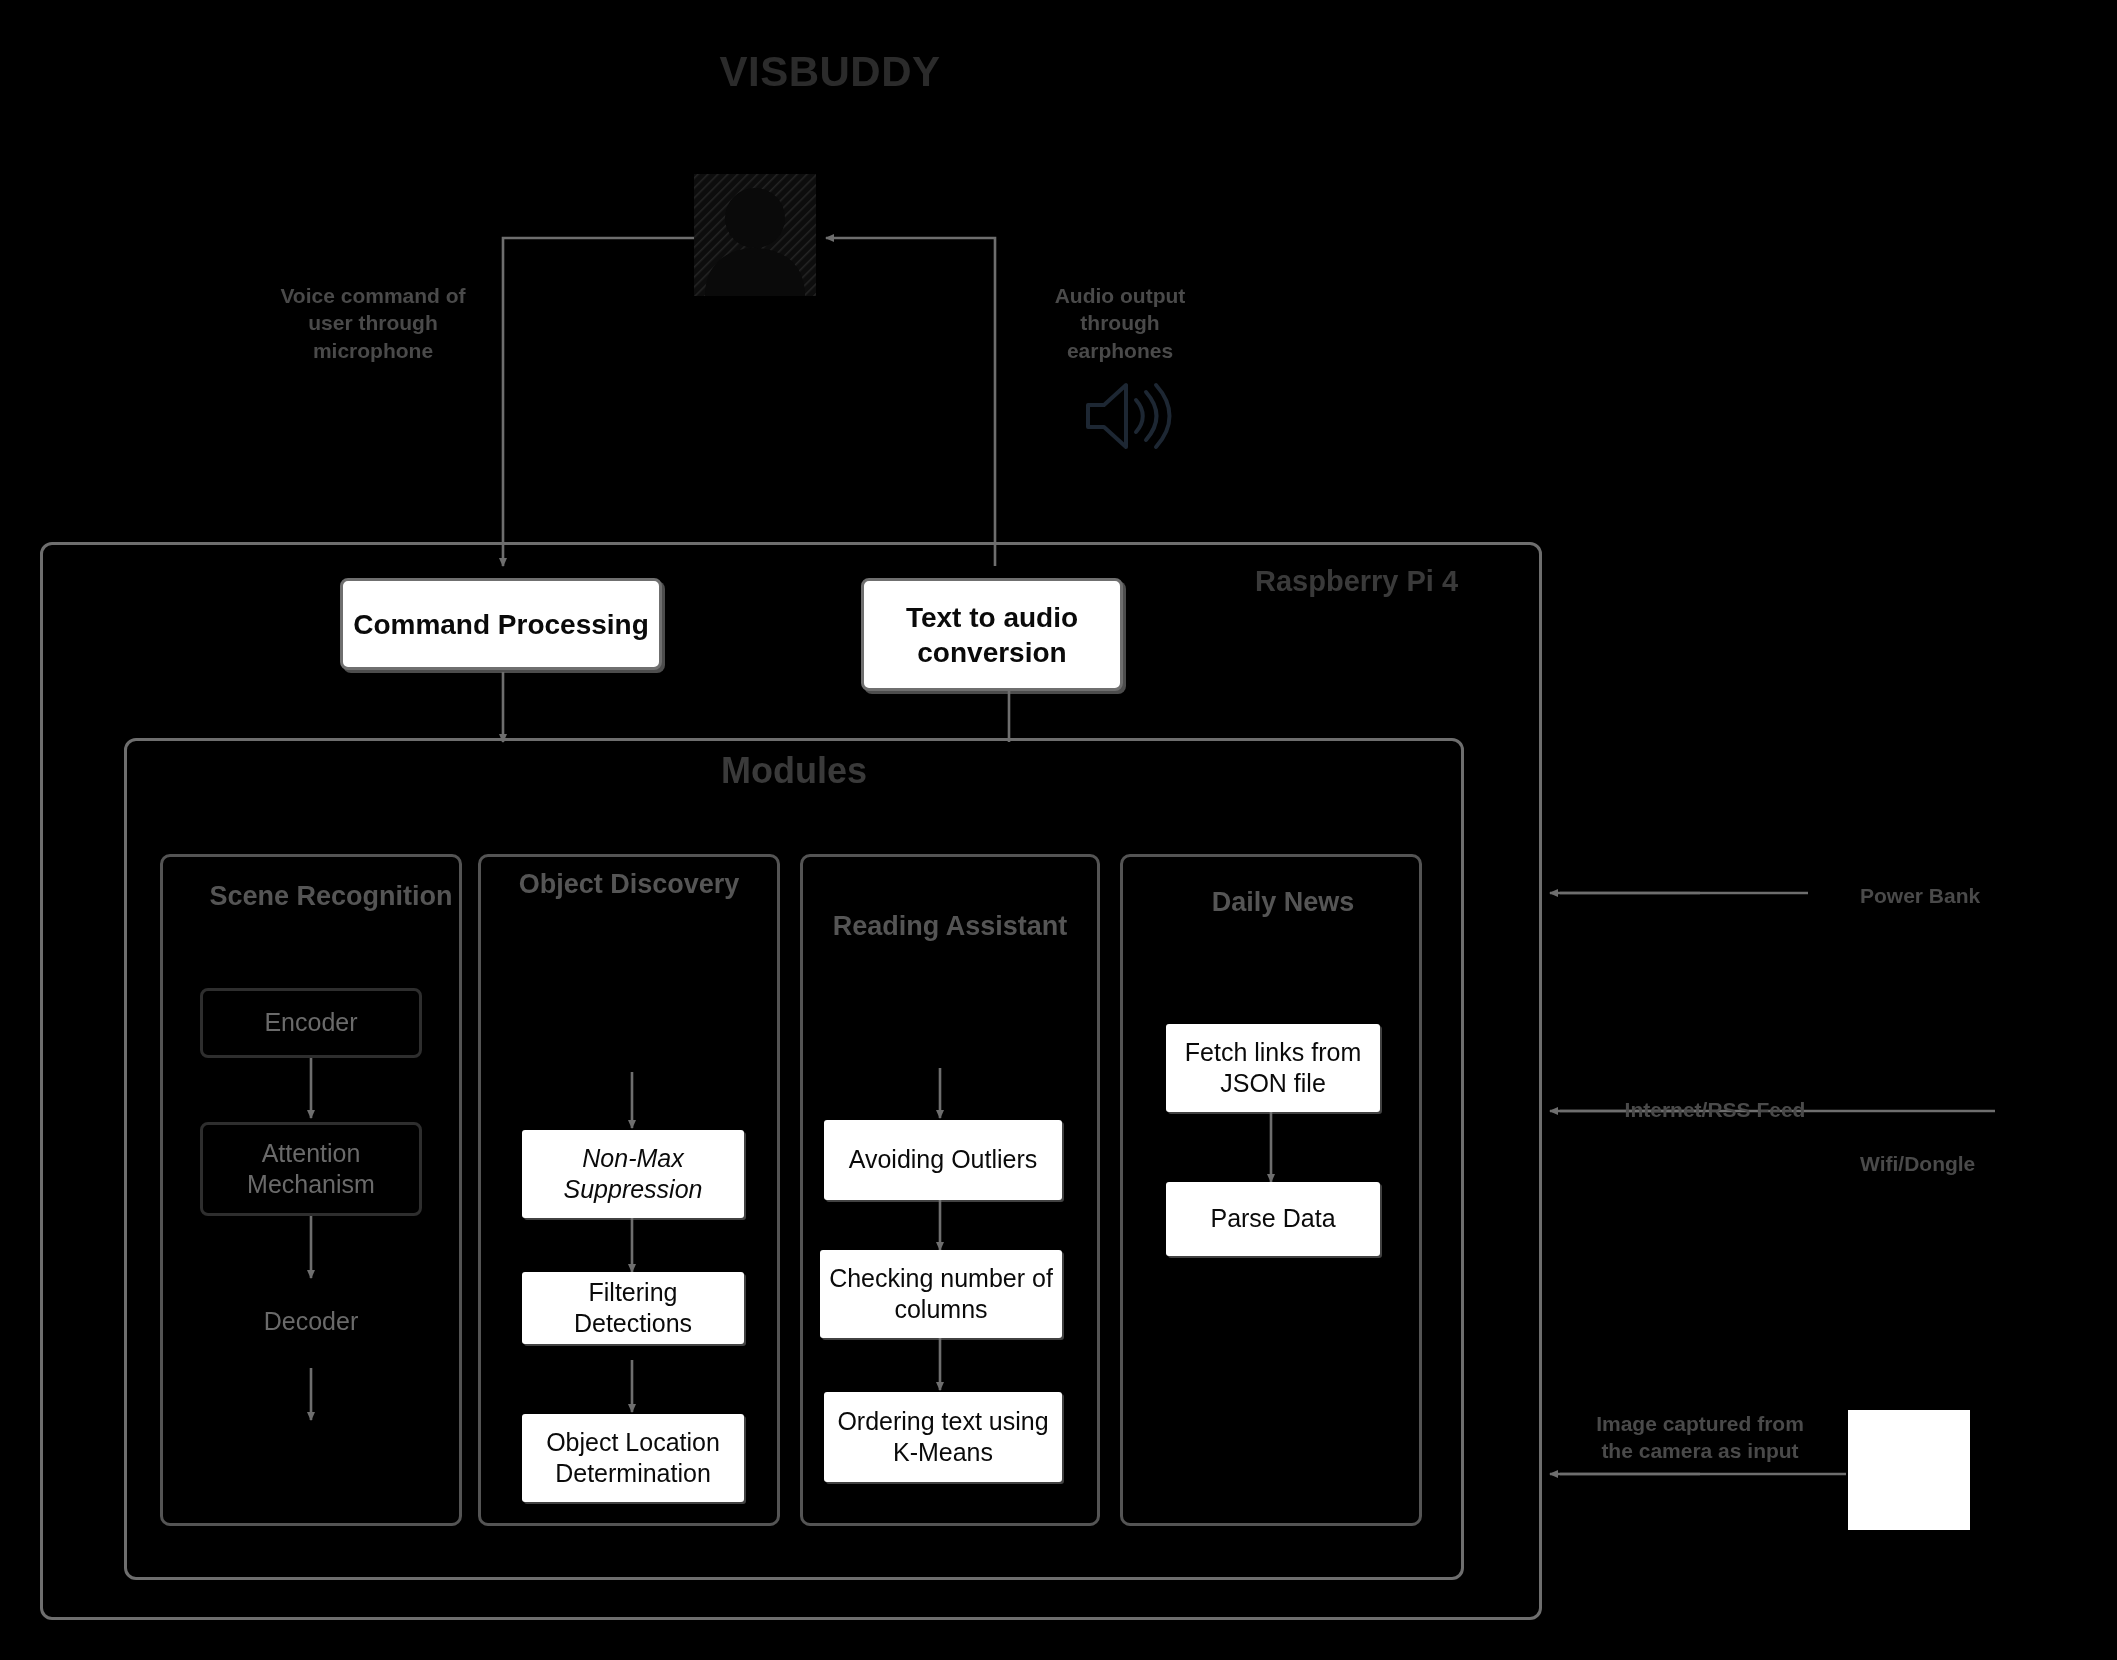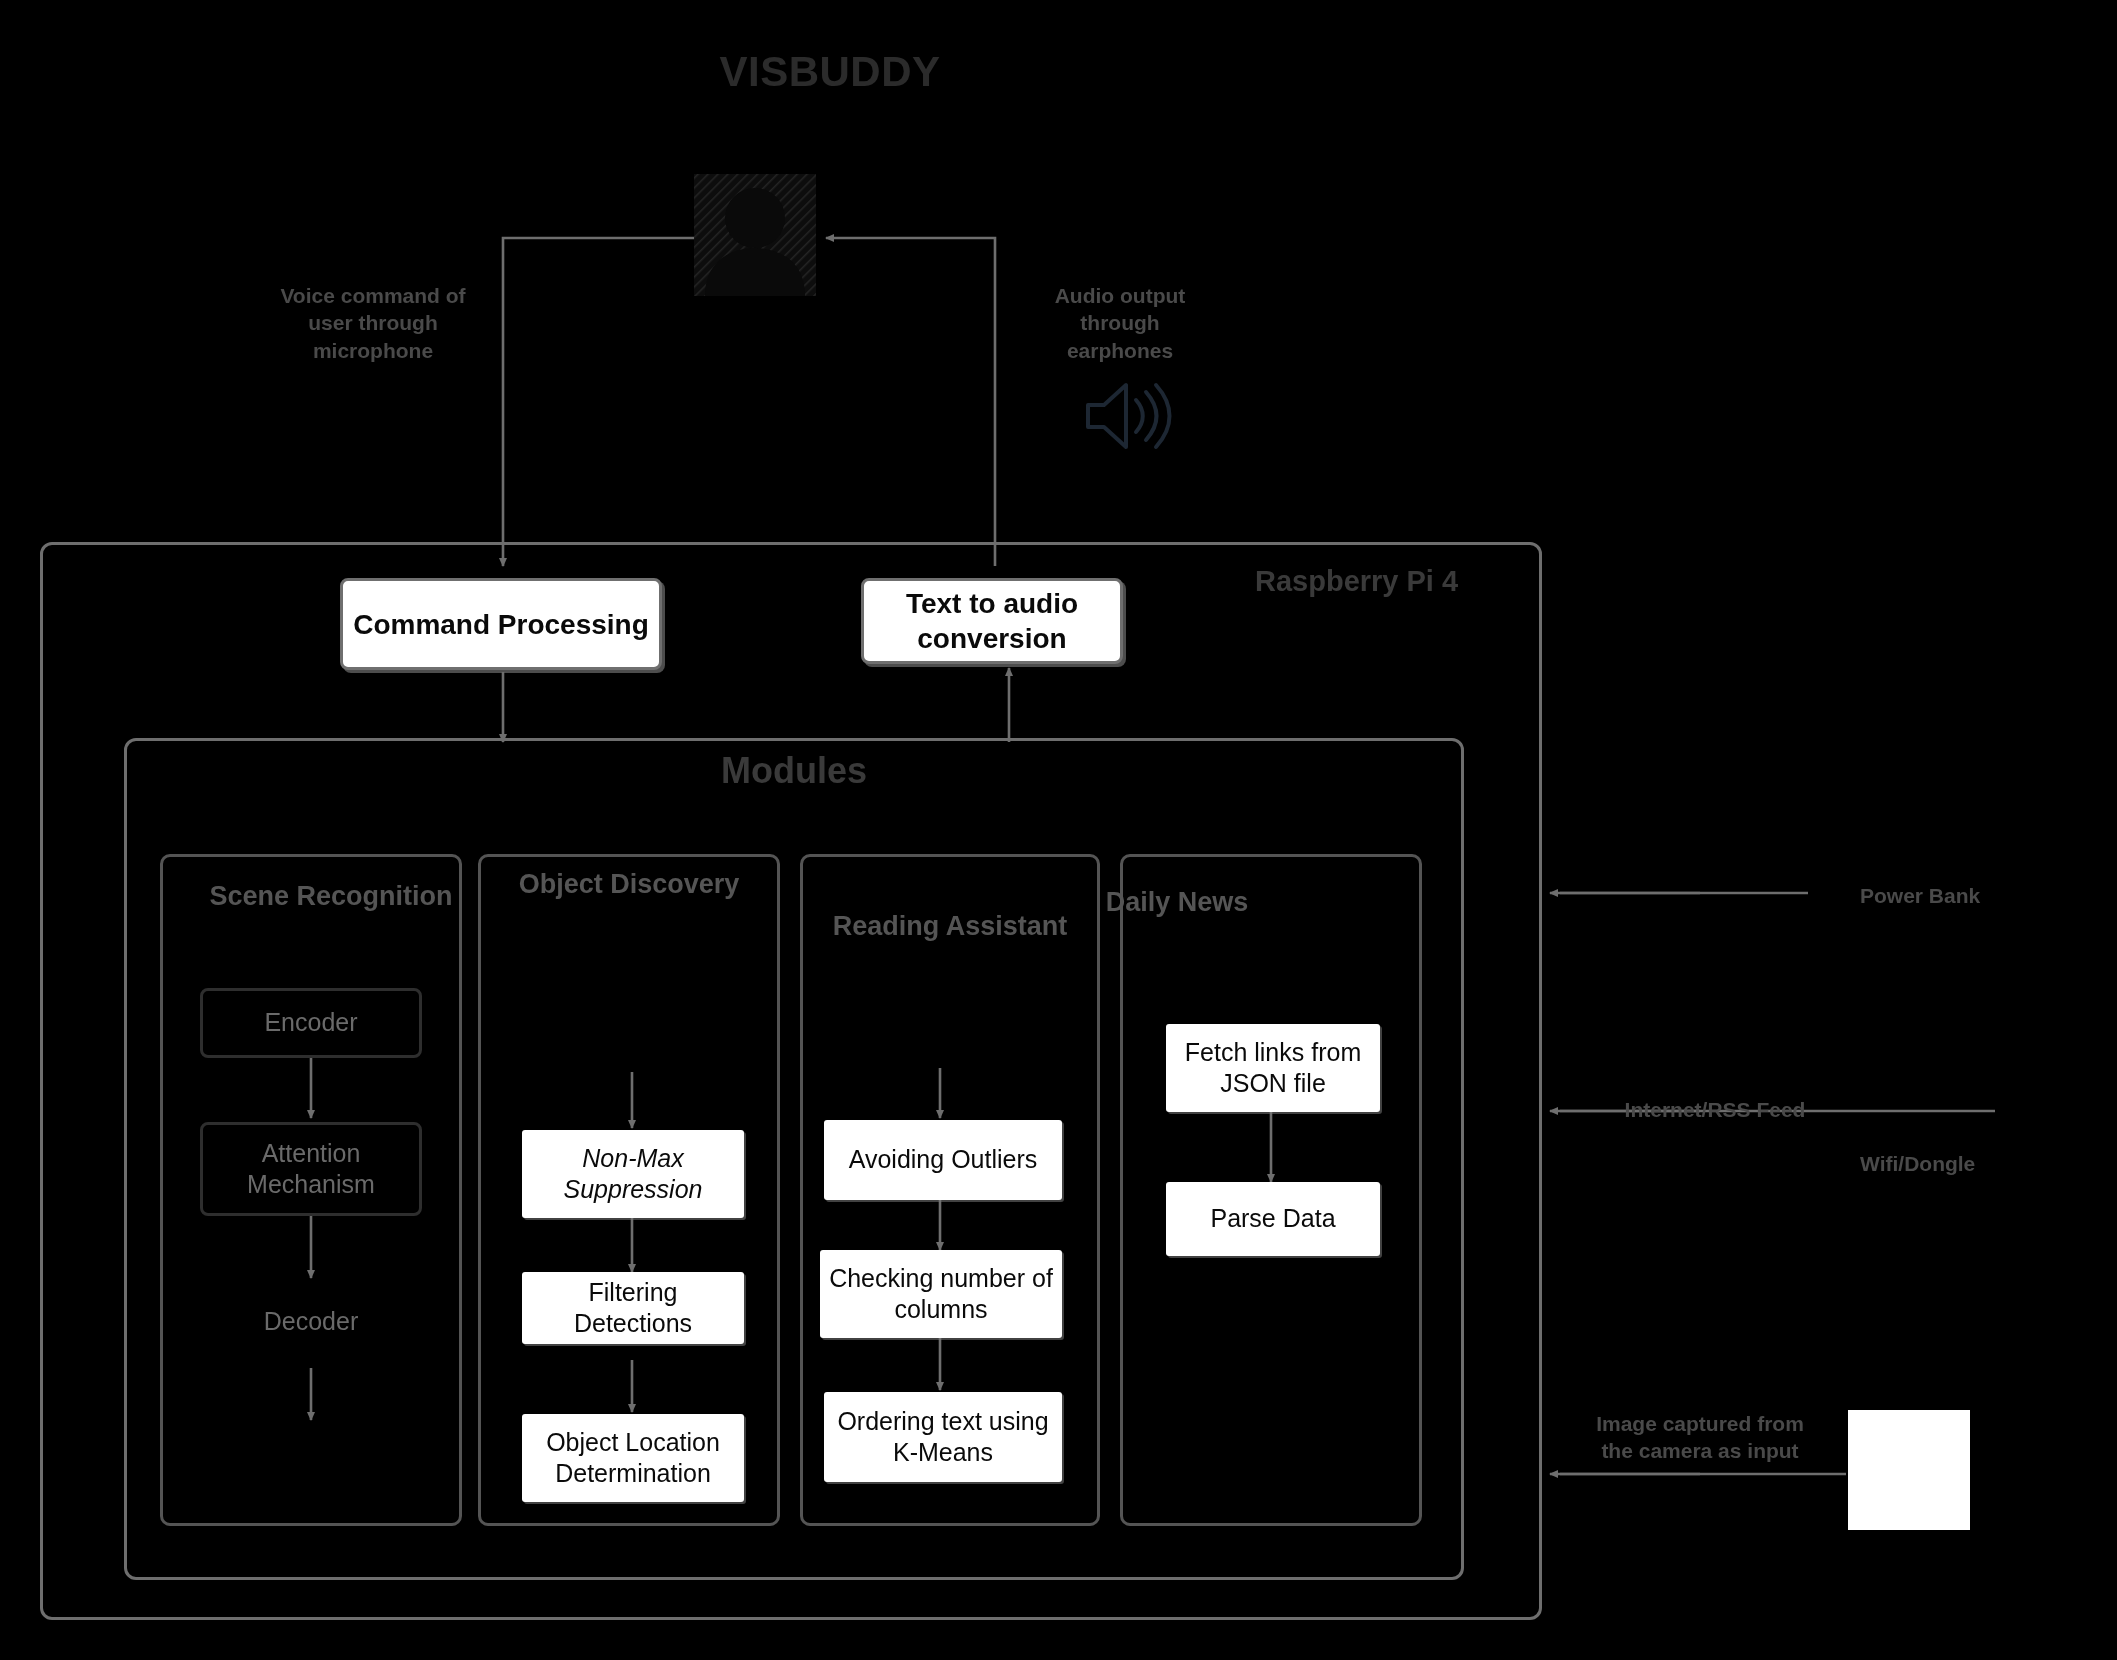--- a/index.html
+++ b/index.html
@@ -210,21 +210,21 @@
   <div class="abs ext-label" style="left:1035px; top:282px; width:170px;">Audio output through earphones</div>
 
   <div class="abs" id="user-icon"></div>
   <div class="abs" id="speaker-icon"></div>
   <div class="abs" id="camera-icon"></div>
 
   <div class="abs container-box" id="rpi-container"></div>
   <div class="abs" id="rpi-label">Raspberry Pi 4</div>
 
   <div class="abs wbox wbox-strong" style="left:340px; top:578px; width:322px; height:92px;">Command Processing</div>
-  <div class="abs wbox wbox-strong" style="left:861px; top:578px; width:262px; height:86px;">Text to audio conversion</div>
+  <div class="abs wbox wbox-strong" style="left:861px; top:578px; width:262px; height:113px;">Text to audio conversion</div>
 
   <div class="abs container-box" id="modules-container"></div>
   <div class="abs" id="modules-label">Modules</div>
 
   <div class="abs module-col" style="left:160px; top:854px; width:302px; height:672px;"></div>
   <div class="module-title" style="left:160px; top:880px; width:342px;">Scene Recognition</div>
   <div class="abs dbox" style="left:200px; top:1122px; width:222px; height:94px;">Attention Mechanism</div>
   <div class="abs dbox" style="left:200px; top:988px; width:222px; height:70px;">Encoder</div>
   <div class="plain-text" style="left:200px; top:1306px; width:222px;">Decoder</div>
 
@@ -234,21 +234,21 @@
   <div class="abs wbox" style="left:522px; top:1272px; width:222px; height:72px;">Filtering Detections</div>
   <div class="abs wbox" style="left:522px; top:1414px; width:222px; height:88px;">Object Location Determination</div>
 
   <div class="abs module-col" style="left:800px; top:854px; width:300px; height:672px;"></div>
   <div class="module-title" style="left:800px; top:878px; width:300px;margin-top:32px;">Reading Assistant</div>
   <div class="abs wbox" style="left:824px; top:1120px; width:238px; height:80px;">Avoiding Outliers</div>
   <div class="abs wbox" style="left:820px; top:1250px; width:242px; height:88px;">Checking number of columns</div>
   <div class="abs wbox" style="left:824px; top:1392px; width:238px; height:90px;">Ordering text using K-Means</div>
 
   <div class="abs module-col" style="left:1120px; top:854px; width:302px; height:672px;"></div>
-  <div class="module-title" style="left:1056px; top:886px; width:242px;">Daily News</div>
+  <div class="module-title" style="left:1162px; top:886px; width:242px;">Daily News</div>
   <div class="abs wbox" style="left:1166px; top:1024px; width:214px; height:88px;">Fetch links from JSON file</div>
   <div class="abs wbox" style="left:1166px; top:1182px; width:214px; height:74px;">Parse Data</div>
 
   <div class="abs ext-label" style="left:1860px; top:882px; width:230px; text-align:left;">Power Bank</div>
   <div class="abs ext-label" style="left:1590px; top:1096px; width:250px;">Internet/RSS Feed</div>
   <div class="abs ext-label" style="left:1860px; top:1150px; width:230px; text-align:left;">Wifi/Dongle</div>
   <div class="abs ext-label" style="left:1580px; top:1410px; width:240px;">Image captured from the camera as input</div>
 
 </div>
 

